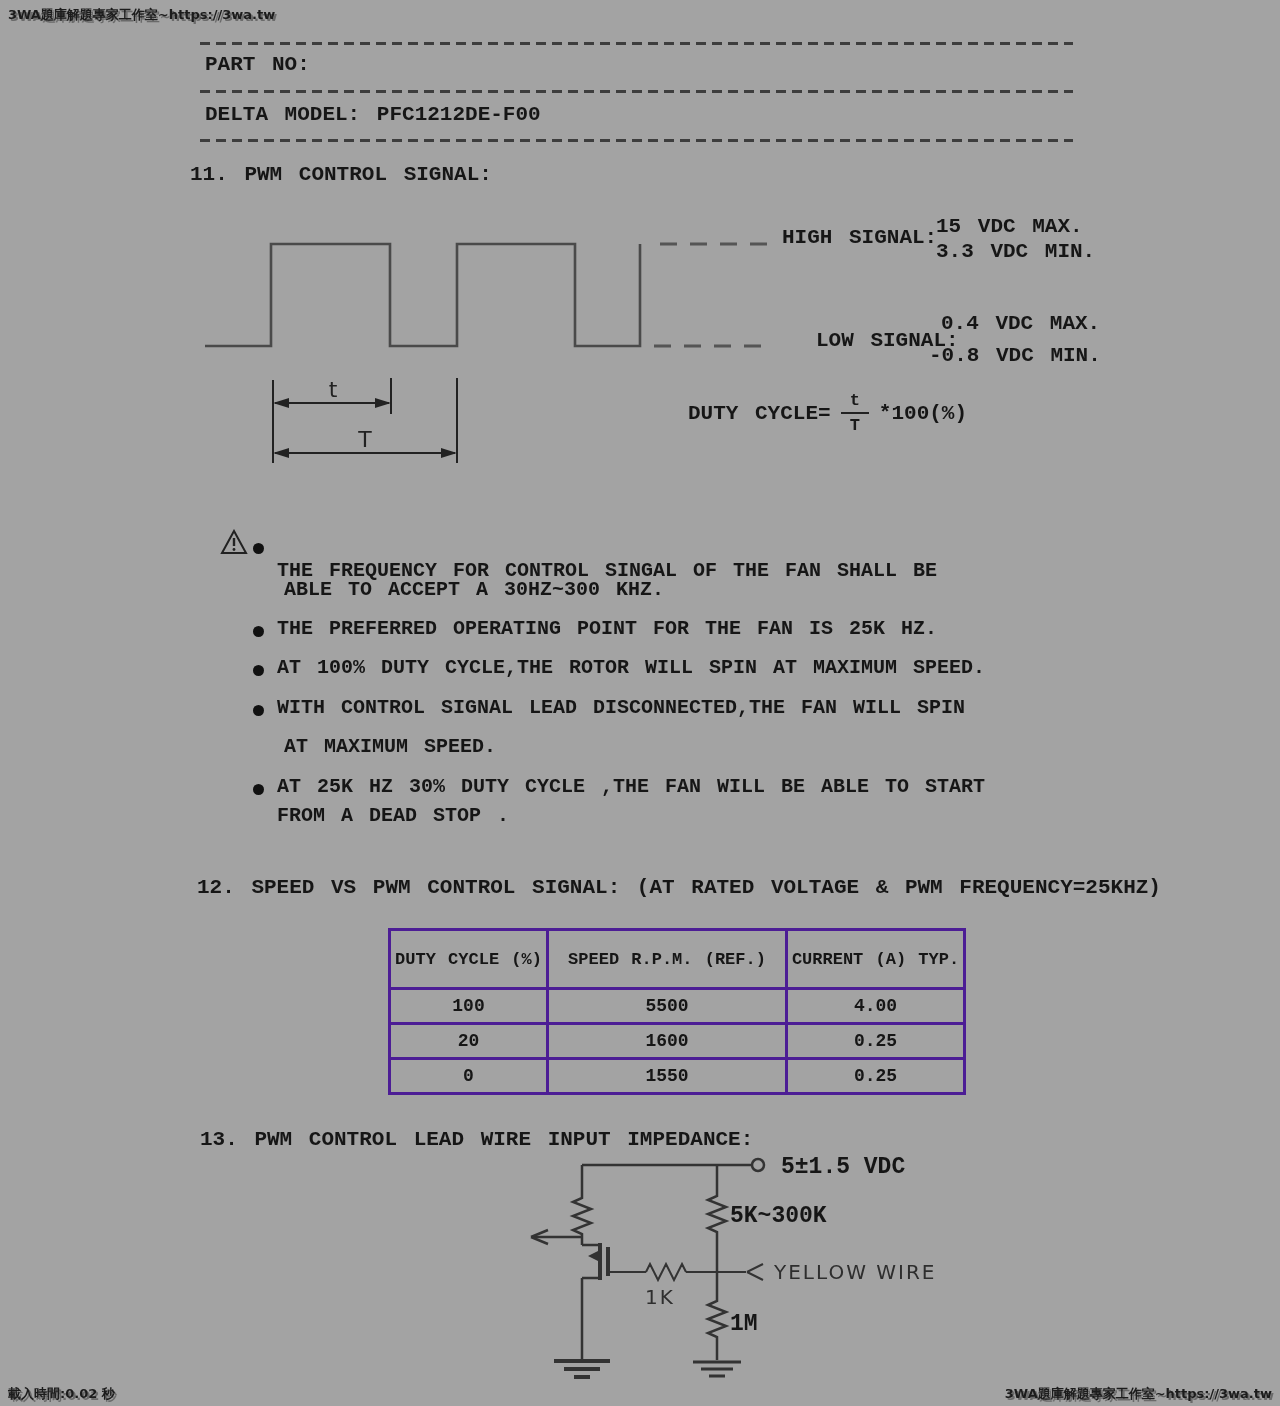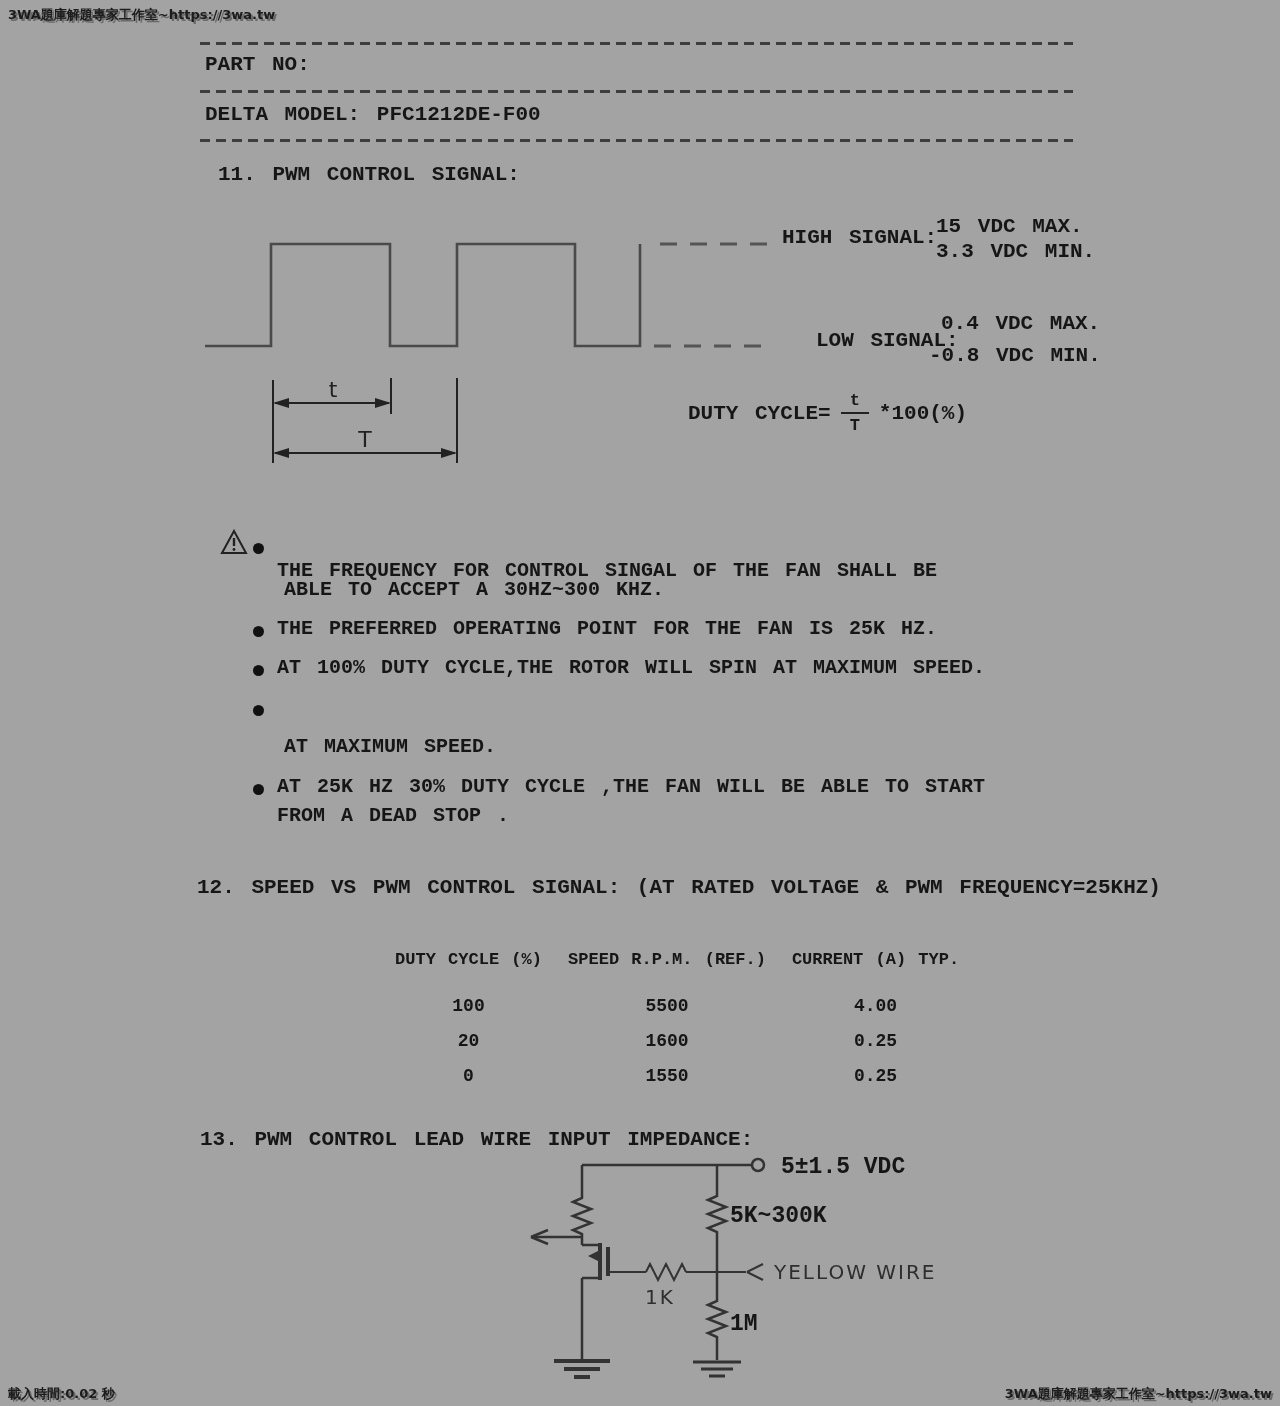--- a/index.html
+++ b/index.html
@@ -19,21 +19,21 @@
       text-shadow:2px 2px 0 #6a6a6a;}
   .bullet-dot{position:absolute;width:11px;height:11px;border-radius:50%;background:#111;}
   
   .formula{display:flex;align-items:center;}
   .frac{display:inline-flex;flex-direction:column;align-items:center;margin:0 10px;line-height:1;}
   .frac .num{font-size:17px;font-weight:700;padding:0 9px 3px;}
   .frac .den{font-size:17px;font-weight:700;padding:3px 9px 0;border-top:2px solid #222;}
   
   table.spec{border-collapse:collapse;table-layout:fixed;}
   table.spec th,table.spec td{
-    border:3px solid #a3a3a3;text-align:center;vertical-align:middle;
+    border:3px solid #4c1d95;text-align:center;vertical-align:middle;
     font-family:"Liberation Mono","DejaVu Sans Mono",monospace;font-weight:700;color:#161616;
   }
   table.spec th{height:54px;font-size:17px;word-spacing:2px;}
   table.spec td{height:30px;font-size:18px;}
   svg text.cirb{font-family:"Liberation Mono","DejaVu Sans Mono",monospace;font-weight:700;fill:#161616;}
   svg text.cirt{font-family:"DejaVu Sans",sans-serif;font-weight:400;fill:#2e2e2e;letter-spacing:2px;}
   svg text.dim{font-family:"DejaVu Sans",sans-serif;font-weight:400;fill:#222;}
 </style>
 </head>
 <body>
@@ -43,21 +43,21 @@
   <div class="abs wm" style="left:8px;top:6px;">3WA題庫解題專家工作室~https://3wa.tw</div>
   <div class="abs wm" style="left:8px;top:1385px;">載入時間:0.02 秒</div>
   <div class="abs wm" style="right:8px;top:1385px;">3WA題庫解題專家工作室~https://3wa.tw</div>
 
   <div class="dash-rule" style="top:42px;"></div>
   <div class="abs doc21" style="left:205px;top:53px;">PART NO:</div>
   <div class="dash-rule" style="top:90px;"></div>
   <div class="abs doc21" style="left:205px;top:103px;">DELTA MODEL: PFC1212DE-F00</div>
   <div class="dash-rule" style="top:139px;"></div>
 
-  <div class="abs doc21" style="left:190px;top:163px;margin-left:28px;">11. PWM CONTROL SIGNAL:</div>
+  <div class="abs doc21" style="left:190px;top:163px;">11. PWM CONTROL SIGNAL:</div>
 
   <svg class="abs" style="left:200px;top:230px;" width="580" height="245" viewBox="0 0 580 245">
     <polyline points="5,116 71,116 71,14 190,14 190,116 257,116 257,14 375,14 375,116 440,116 440,14" fill="none" stroke="#4a4a4a" stroke-width="2.6"></polyline>
     <line x1="460" y1="14" x2="578" y2="14" stroke="#555" stroke-width="3" stroke-dasharray="17 13"></line>
     <line x1="454" y1="116" x2="572" y2="116" stroke="#555" stroke-width="3" stroke-dasharray="17 13"></line>
 
     <line x1="73" y1="150" x2="73" y2="233" stroke="#222" stroke-width="2"></line>
     <line x1="191" y1="148" x2="191" y2="184" stroke="#222" stroke-width="2"></line>
     <line x1="257" y1="148" x2="257" y2="233" stroke="#222" stroke-width="2"></line>
 
@@ -97,20 +97,21 @@
   <div class="bullet-dot" style="left:253px;top:543px;"></div>
   <div class="bullet-dot" style="left:253px;top:626px;"></div>
   <div class="bullet-dot" style="left:253px;top:665px;"></div>
   <div class="bullet-dot" style="left:253px;top:705px;"></div>
   <div class="bullet-dot" style="left:253px;top:784px;"></div>
 
   <div class="abs doc" style="left:277px;top:559px;">THE FREQUENCY FOR CONTROL SINGAL OF THE FAN SHALL BE</div>
   <div class="abs doc" style="left:284px;top:578px;">ABLE TO ACCEPT A 30HZ~300 KHZ.</div>
   <div class="abs doc" style="left:277px;top:617px;">THE PREFERRED OPERATING POINT FOR THE FAN IS 25K HZ.</div>
   <div class="abs doc" style="left:277px;top:656px;">AT 100% DUTY CYCLE,THE ROTOR WILL SPIN AT MAXIMUM SPEED.</div>
+  <div class="abs doc" style="left:277px;top:696px;">WITH CONTROL SIGNAL LEAD DISCONNECTED,THE FAN WILL SPIN</div>
   <div class="abs doc" style="left:284px;top:735px;">AT MAXIMUM SPEED.</div>
   <div class="abs doc" style="left:277px;top:775px;">AT 25K HZ 30% DUTY CYCLE ,THE FAN WILL BE ABLE TO START</div>
   <div class="abs doc" style="left:277px;top:804px;">FROM A DEAD STOP .</div>
 
   <div class="abs doc21" style="left:197px;top:876px;">12. SPEED VS PWM CONTROL SIGNAL: (AT RATED VOLTAGE &amp; PWM FREQUENCY=25KHZ)</div>
 
   <table class="spec abs" style="left:388px;top:928px;width:575px;">
     <colgroup>
         <col style="width:158px">
         <col style="width:239px">

